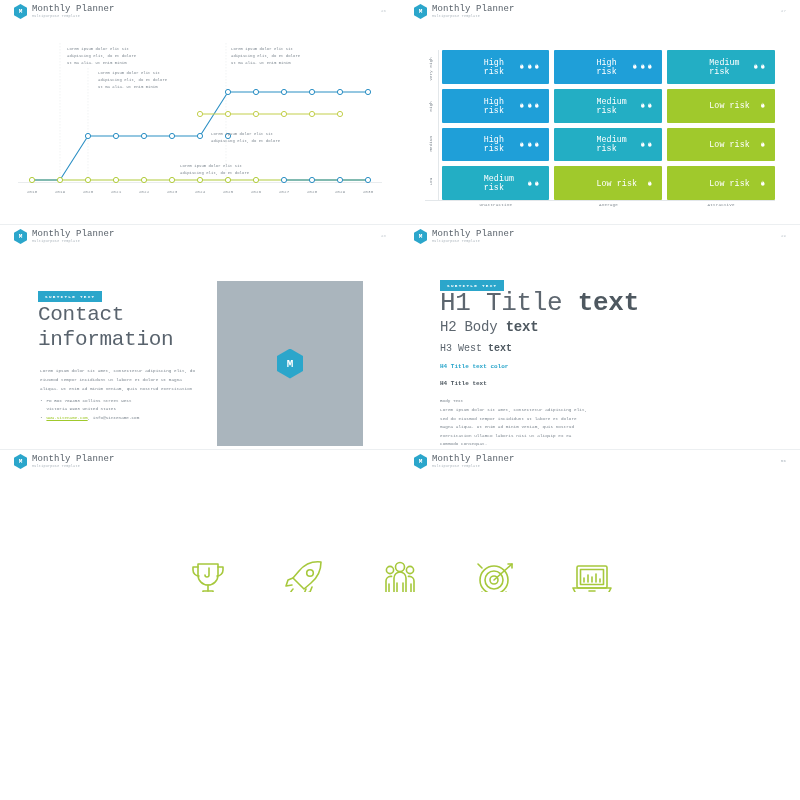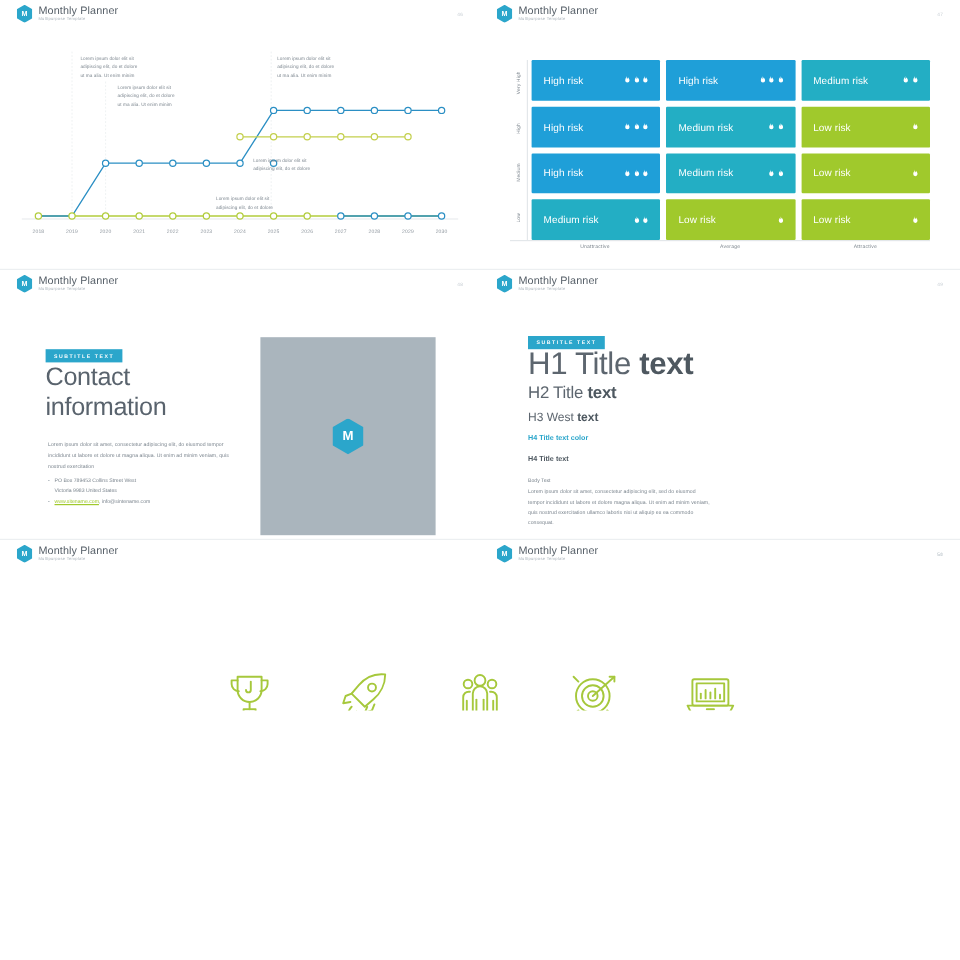--- a/index.html
+++ b/index.html
@@ -3,21 +3,21 @@
 <meta charset="utf-8">
 <style>
   * { box-sizing: border-box; margin:0; padding:0; }
   html,body { width:800px; height:800px; }
   body {
     font-family: "Liberation Sans", sans-serif;
     background:#ffffff;
     color:#4a5560;
     -webkit-font-smoothing:antialiased;
   }
-  .page { position:relative; width:800px; height:592px; overflow:hidden; background:#fff; }
+  .page { position:relative; width:800px; height:592px; overflow:hidden; background:#fff;font-family:Liberation Mono, monospace; }
 
   
   .slide { position:absolute; background:#fff; overflow:hidden; }
   .slide.s1 { left:0;   top:0;   width:400px; height:225px; }
   .slide.s2 { left:400px; top:0; width:400px; height:225px; }
   .slide.s3 { left:0;   top:225px; width:400px; height:225px; }
   .slide.s4 { left:400px; top:225px; width:400px; height:225px; }
   .slide.s5 { left:0;   top:450px; width:800px; height:350px; }
 
   .slide-sep { position:absolute; left:0; width:100%; height:1px; background:#eceff1; }
@@ -60,21 +60,21 @@
     font-size:4px; color:#7e878f; letter-spacing:.2px;
     writing-mode:vertical-rl; transform:rotate(180deg); white-space:nowrap;
   }
   .axis-vline { width:1px; background:#e3e7ea; margin-right:3px; }
   .grid { flex:1 1 auto; display:flex; flex-direction:column; gap:5px; }
   .grow { flex:1 1 0; display:flex; gap:5px; }
   .cell {
     flex:1 1 0; display:flex; align-items:center; justify-content:space-between;
     padding:0 10px; border-radius:1px; color:#fff;
   }
-  .cell .ctext { font-size:8.3px; letter-spacing:.1px; }
+  .cell .ctext { font-size:8.3px; letter-spacing:.1px;margin-left:32px; }
   .cell .flames { display:flex; gap:2.5px; align-items:center; }
   .flame { width:5px; height:7px; display:block; }
   .col-axis { position:absolute; left:17px; top:153px; width:333px; display:flex; gap:5px; }
   .col-axis span { flex:1 1 0; text-align:center; font-size:4.2px; color:#7e878f; letter-spacing:.2px; }
   .axis-hline { position:absolute; left:0; top:150px; width:350px; height:1px; background:#e3e7ea; }
 
   
   .badge {
     position:absolute; background:#2ba6cb; color:#fff;
     font-size:4.3px; font-weight:bold; letter-spacing:1.3px;
@@ -469,21 +469,21 @@
       <div class="brand-txt">
         <div class="brand-title">Monthly Planner</div>
         <div class="brand-sub">Multipurpose Template</div>
       </div>
     </div>
     <div class="pagenum">49</div>
   </div>
 
   <div class="badge t-badge">SUBTITLE TEXT</div>
   <div class="t-h1"><span>H1 Title </span><b>text</b></div>
-  <div class="t-h2"><span>H2 Title </span><b>text</b></div>
+  <div class="t-h2"><span>H2 Body </span><b>text</b></div>
   <div class="t-h3"><span>H3 West </span><b>text</b></div>
   <div class="t-h4c">H4 Title text color</div>
   <div class="t-h4">H4 Title text</div>
   <div class="t-bodylabel">Body Text</div>
   <div class="t-body">Lorem ipsum dolor sit amet, consectetur adipiscing elit, sed do eiusmod tempor incididunt ut labore et dolore magna aliqua. Ut enim ad minim veniam, quis nostrud exercitation ullamco laboris nisi ut aliquip ex ea commodo consequat.</div>
 
   <div class="slide-sep" style="top:449px"></div>
 
   <div class="slide s5">
     <div class="sl-header">

